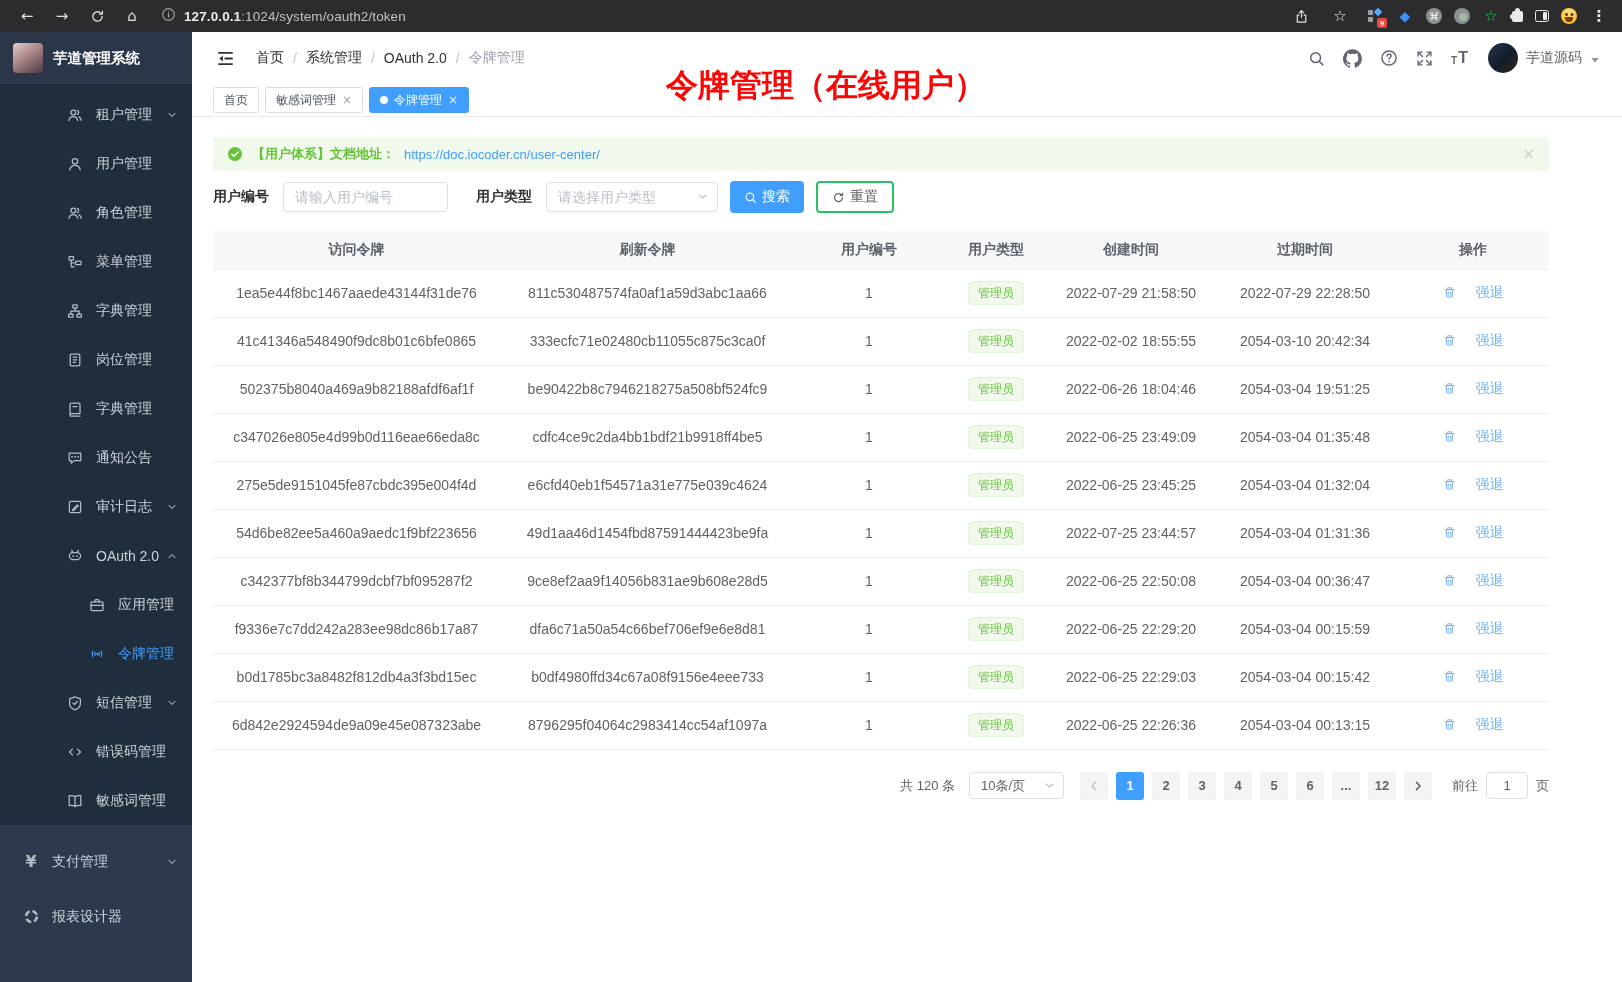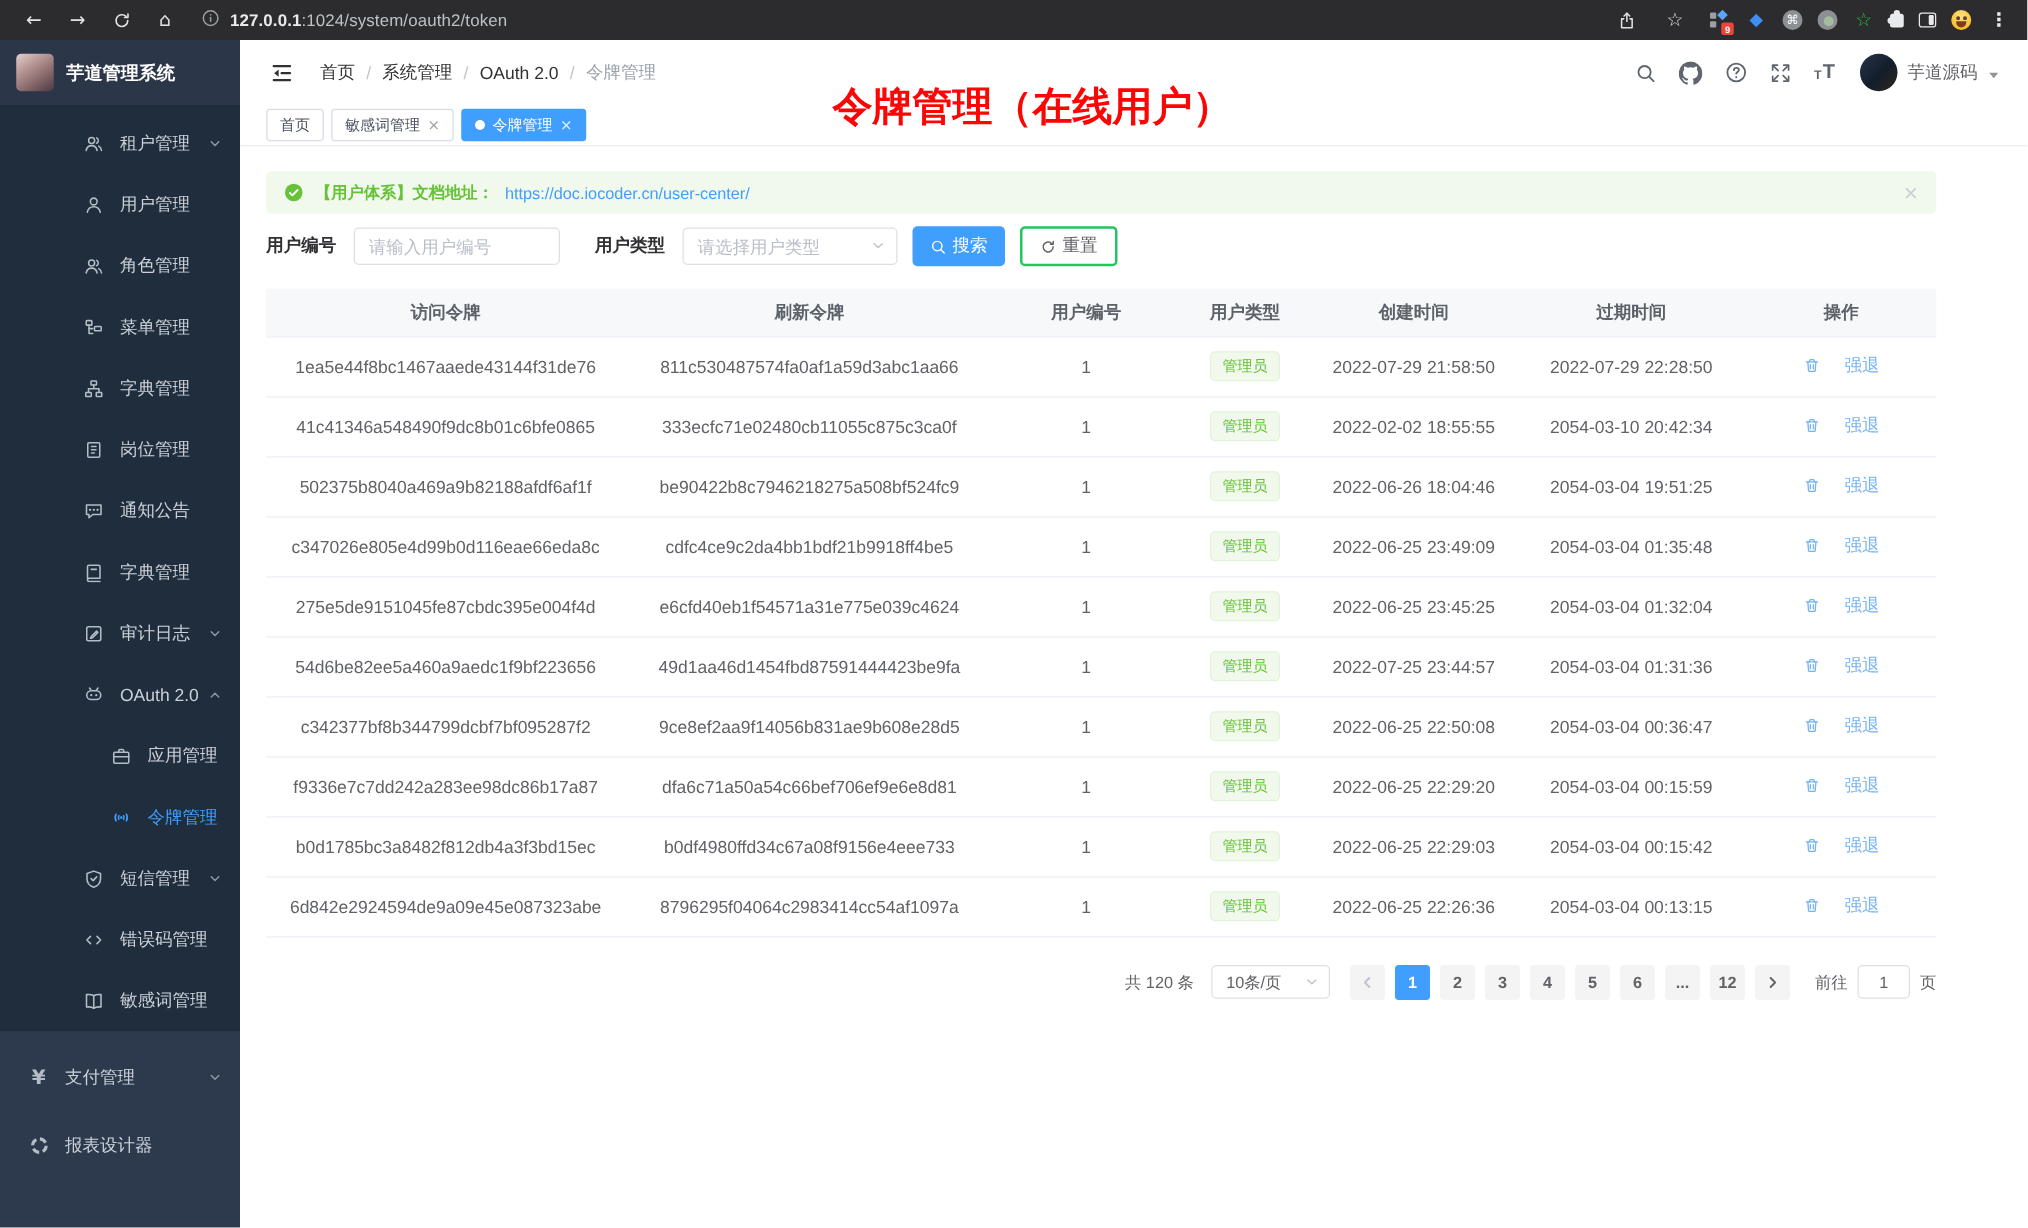--- a/index.html
+++ b/index.html
@@ -260,34 +260,34 @@
             <svg width="16" height="16" viewBox="0 0 16 16" fill="none" stroke="currentColor" stroke-width="1.25" stroke-linecap="round" stroke-linejoin="round">
               <rect x="3.2" y="2.2" width="9.6" height="11.6" rx="1"></rect>
               <path d="M6.2 5.2h3.6M6.2 7.8h3.6M6.2 10.4h2.2"></path>
             </svg>
           </span>
           <span class="mi-label">岗位管理</span>
         </div>
         <div class="menu-item">
           <span class="mi-icon">
             <svg width="16" height="16" viewBox="0 0 16 16" fill="none" stroke="currentColor" stroke-width="1.25" stroke-linecap="round" stroke-linejoin="round">
+              <path d="M3 13.2V3.4c0-.7.5-1.2 1.2-1.2h7.6c.7 0 1.2.5 1.2 1.2v9.2H4.4c-.8 0-1.4.6-1.4 1.3s.6 1.3 1.4 1.3H13"></path>
+              <path d="M6 5.5h4"></path>
+            </svg>
+          </span>
+          <span class="mi-label">字典管理</span>
+        </div>
+        <div class="menu-item">
+          <span class="mi-icon">
+            <svg width="16" height="16" viewBox="0 0 16 16" fill="none" stroke="currentColor" stroke-width="1.25" stroke-linecap="round" stroke-linejoin="round">
               <path d="M2.2 3h11.6v7.6H7.2l-3 2.6v-2.6H2.2z"></path>
               <path d="M5 6.8h.1M8 6.8h.1M11 6.8h.1" stroke-width="1.8"></path>
             </svg>
           </span>
           <span class="mi-label">通知公告</span>
-        </div>
-        <div class="menu-item">
-          <span class="mi-icon">
-            <svg width="16" height="16" viewBox="0 0 16 16" fill="none" stroke="currentColor" stroke-width="1.25" stroke-linecap="round" stroke-linejoin="round">
-              <path d="M3 13.2V3.4c0-.7.5-1.2 1.2-1.2h7.6c.7 0 1.2.5 1.2 1.2v9.2H4.4c-.8 0-1.4.6-1.4 1.3s.6 1.3 1.4 1.3H13"></path>
-              <path d="M6 5.5h4"></path>
-            </svg>
-          </span>
-          <span class="mi-label">字典管理</span>
         </div>
         <div class="menu-item">
           <span class="mi-icon">
             <svg width="16" height="16" viewBox="0 0 16 16" fill="none" stroke="currentColor" stroke-width="1.25" stroke-linecap="round" stroke-linejoin="round">
               <rect x="2.4" y="2.4" width="11.2" height="11.2" rx="1.4"></rect>
               <path d="M6 10.2l4.3-4.3 1 1L7 11.2l-1.6.4z"></path>
             </svg>
           </span>
           <span class="mi-label">审计日志</span>
           <span class="mi-chev down">

